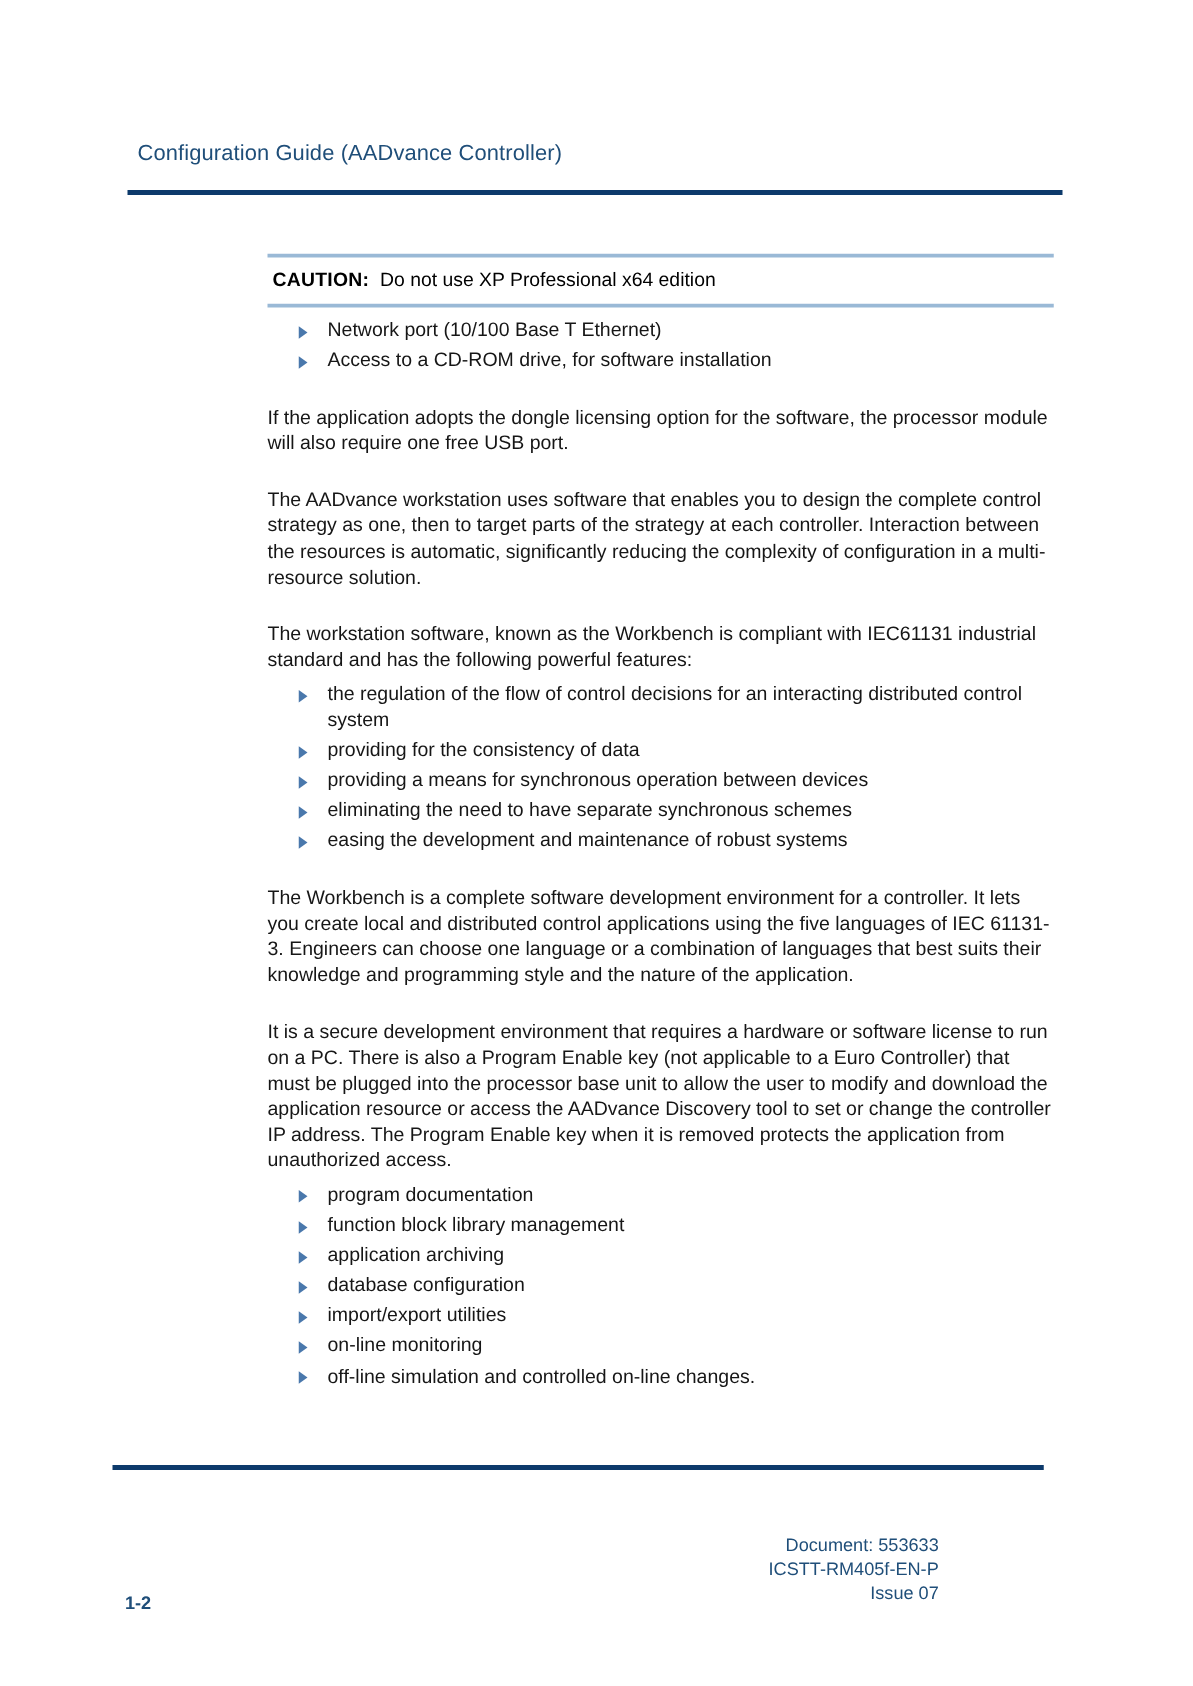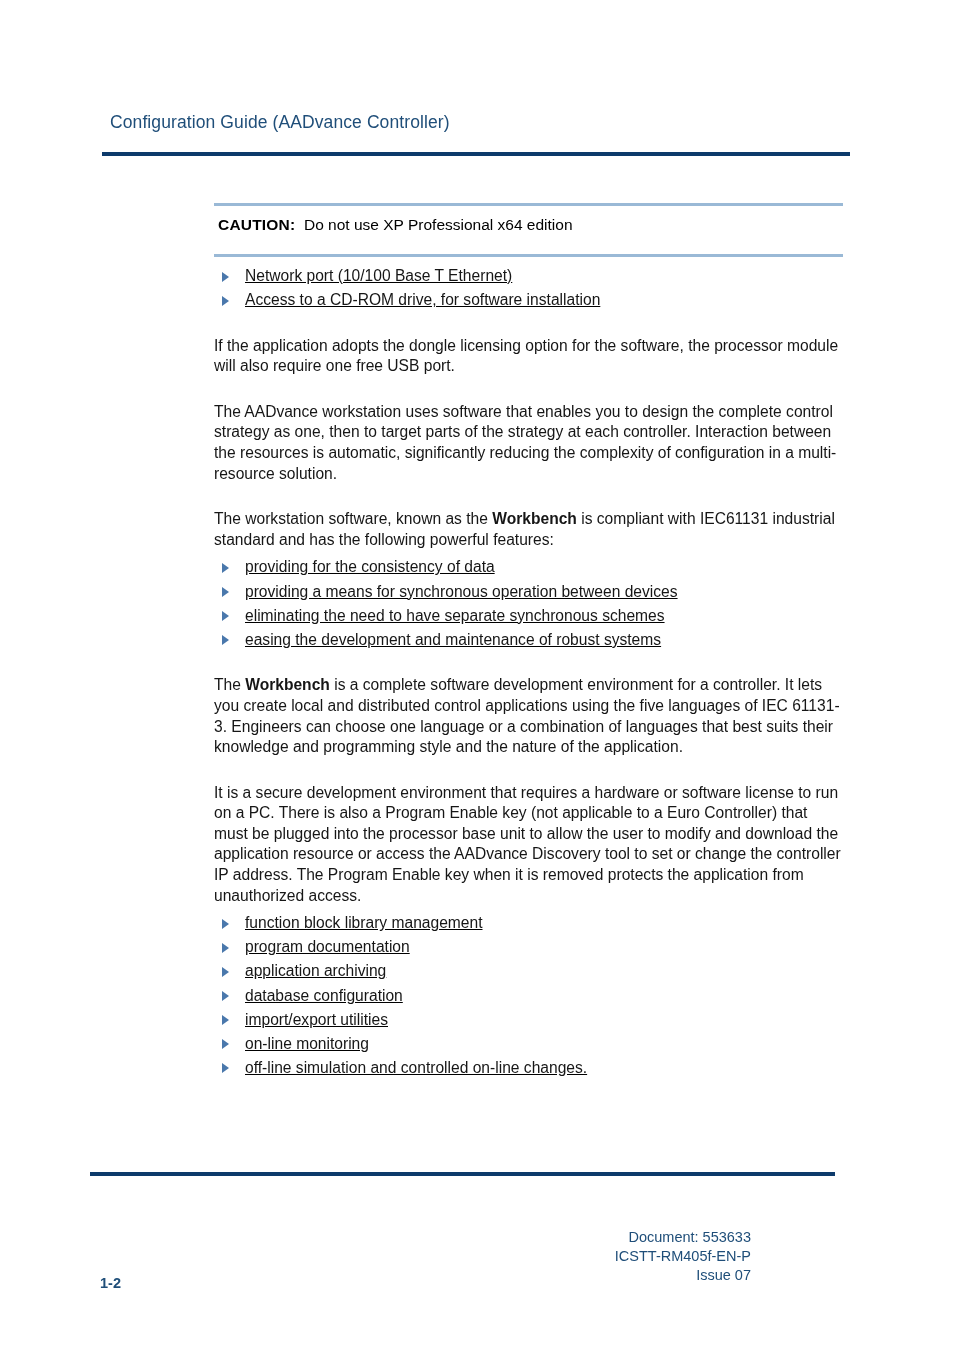--- a/index.html
+++ b/index.html
@@ -56,21 +56,21 @@
     background: #9ab9d6;
     margin: 0 0 0 0;
   }
   .caution-rule-bottom {
     width: 629px;
     height: 3px;
     background: #9ab9d6;
     margin: 0;
   }
   .caution-body {
-    padding: 9px 0 20px 4px;
+    padding: 9px 0 9px 4px;
     font-size: 15.5px;
     line-height: 19px;
   }
   .caution-label {
     font-weight: bold;
     letter-spacing: 0.2px;
   }
   .caution-text {
     font-weight: normal;
   }
@@ -80,28 +80,27 @@
     margin: 0;
     padding: 0;
     font-size: 15.6px;
     line-height: 20.6px;
     color: #161616;
     text-align: left;
   }
   .para-block {
     margin-top: 25px;
   }
-  b.strong { font-weight: bold; }
+  b.strong { font-weight: normal; }
 
   
   ul.bullets {
     list-style: none;
-    margin: 0;
+    margin: 17px;
     padding: 0;
-    text-decoration: underline;
   }
   ul.bullets.after-para { margin-top: 7px; }
   ul.bullets.after-rule { margin-top: 9px; }
 
   ul.bullets li {
     position: relative;
     padding-left: 31px;
     font-size: 15.6px;
     line-height: 20.6px;
     color: #161616;
@@ -188,20 +187,24 @@
       <p class="para">The AADvance workstation uses software that enables you to design the complete control strategy as one, then to target parts of the strategy at each controller. Interaction between the resources is automatic, significantly reducing the complexity of configuration in a multi-resource solution.</p>
     </div>
 
     <div class="para-block">
       <p class="para"><span>The workstation software, known as the </span><b class="strong">Workbench</b><span> is compliant with IEC61131 industrial standard and has the following powerful features:</span></p>
     </div>
 
     <ul class="bullets after-para">
       <li>
         <span class="tri"></span>
+        <span class="li-text">the regulation of the flow of control decisions for an interacting distributed control system</span>
+      </li>
+      <li>
+        <span class="tri"></span>
         <span class="li-text">providing for the consistency of data</span>
       </li>
       <li>
         <span class="tri"></span>
         <span class="li-text">providing a means for synchronous operation between devices</span>
       </li>
       <li>
         <span class="tri"></span>
         <span class="li-text">eliminating the need to have separate synchronous schemes</span>
       </li>
@@ -216,25 +219,25 @@
     </div>
 
     <div class="para-block">
       <p class="para">It is a secure development environment that requires a hardware or software license to run on a PC. There is also a Program Enable key (not applicable to a Euro Controller) that must be plugged into the processor base unit to allow the user to modify and download the application resource or access the AADvance Discovery tool to set or change the controller IP address. The Program Enable key when it is removed protects the application from unauthorized access.</p>
     </div>
 
 
     <ul class="bullets after-para">
       <li>
         <span class="tri"></span>
+        <span class="li-text">program documentation</span>
+      </li>
+      <li>
+        <span class="tri"></span>
         <span class="li-text">function block library management</span>
-      </li>
-      <li>
-        <span class="tri"></span>
-        <span class="li-text">program documentation</span>
       </li>
       <li>
         <span class="tri"></span>
         <span class="li-text">application archiving</span>
       </li>
       <li>
         <span class="tri"></span>
         <span class="li-text">database configuration</span>
       </li>
       <li>

